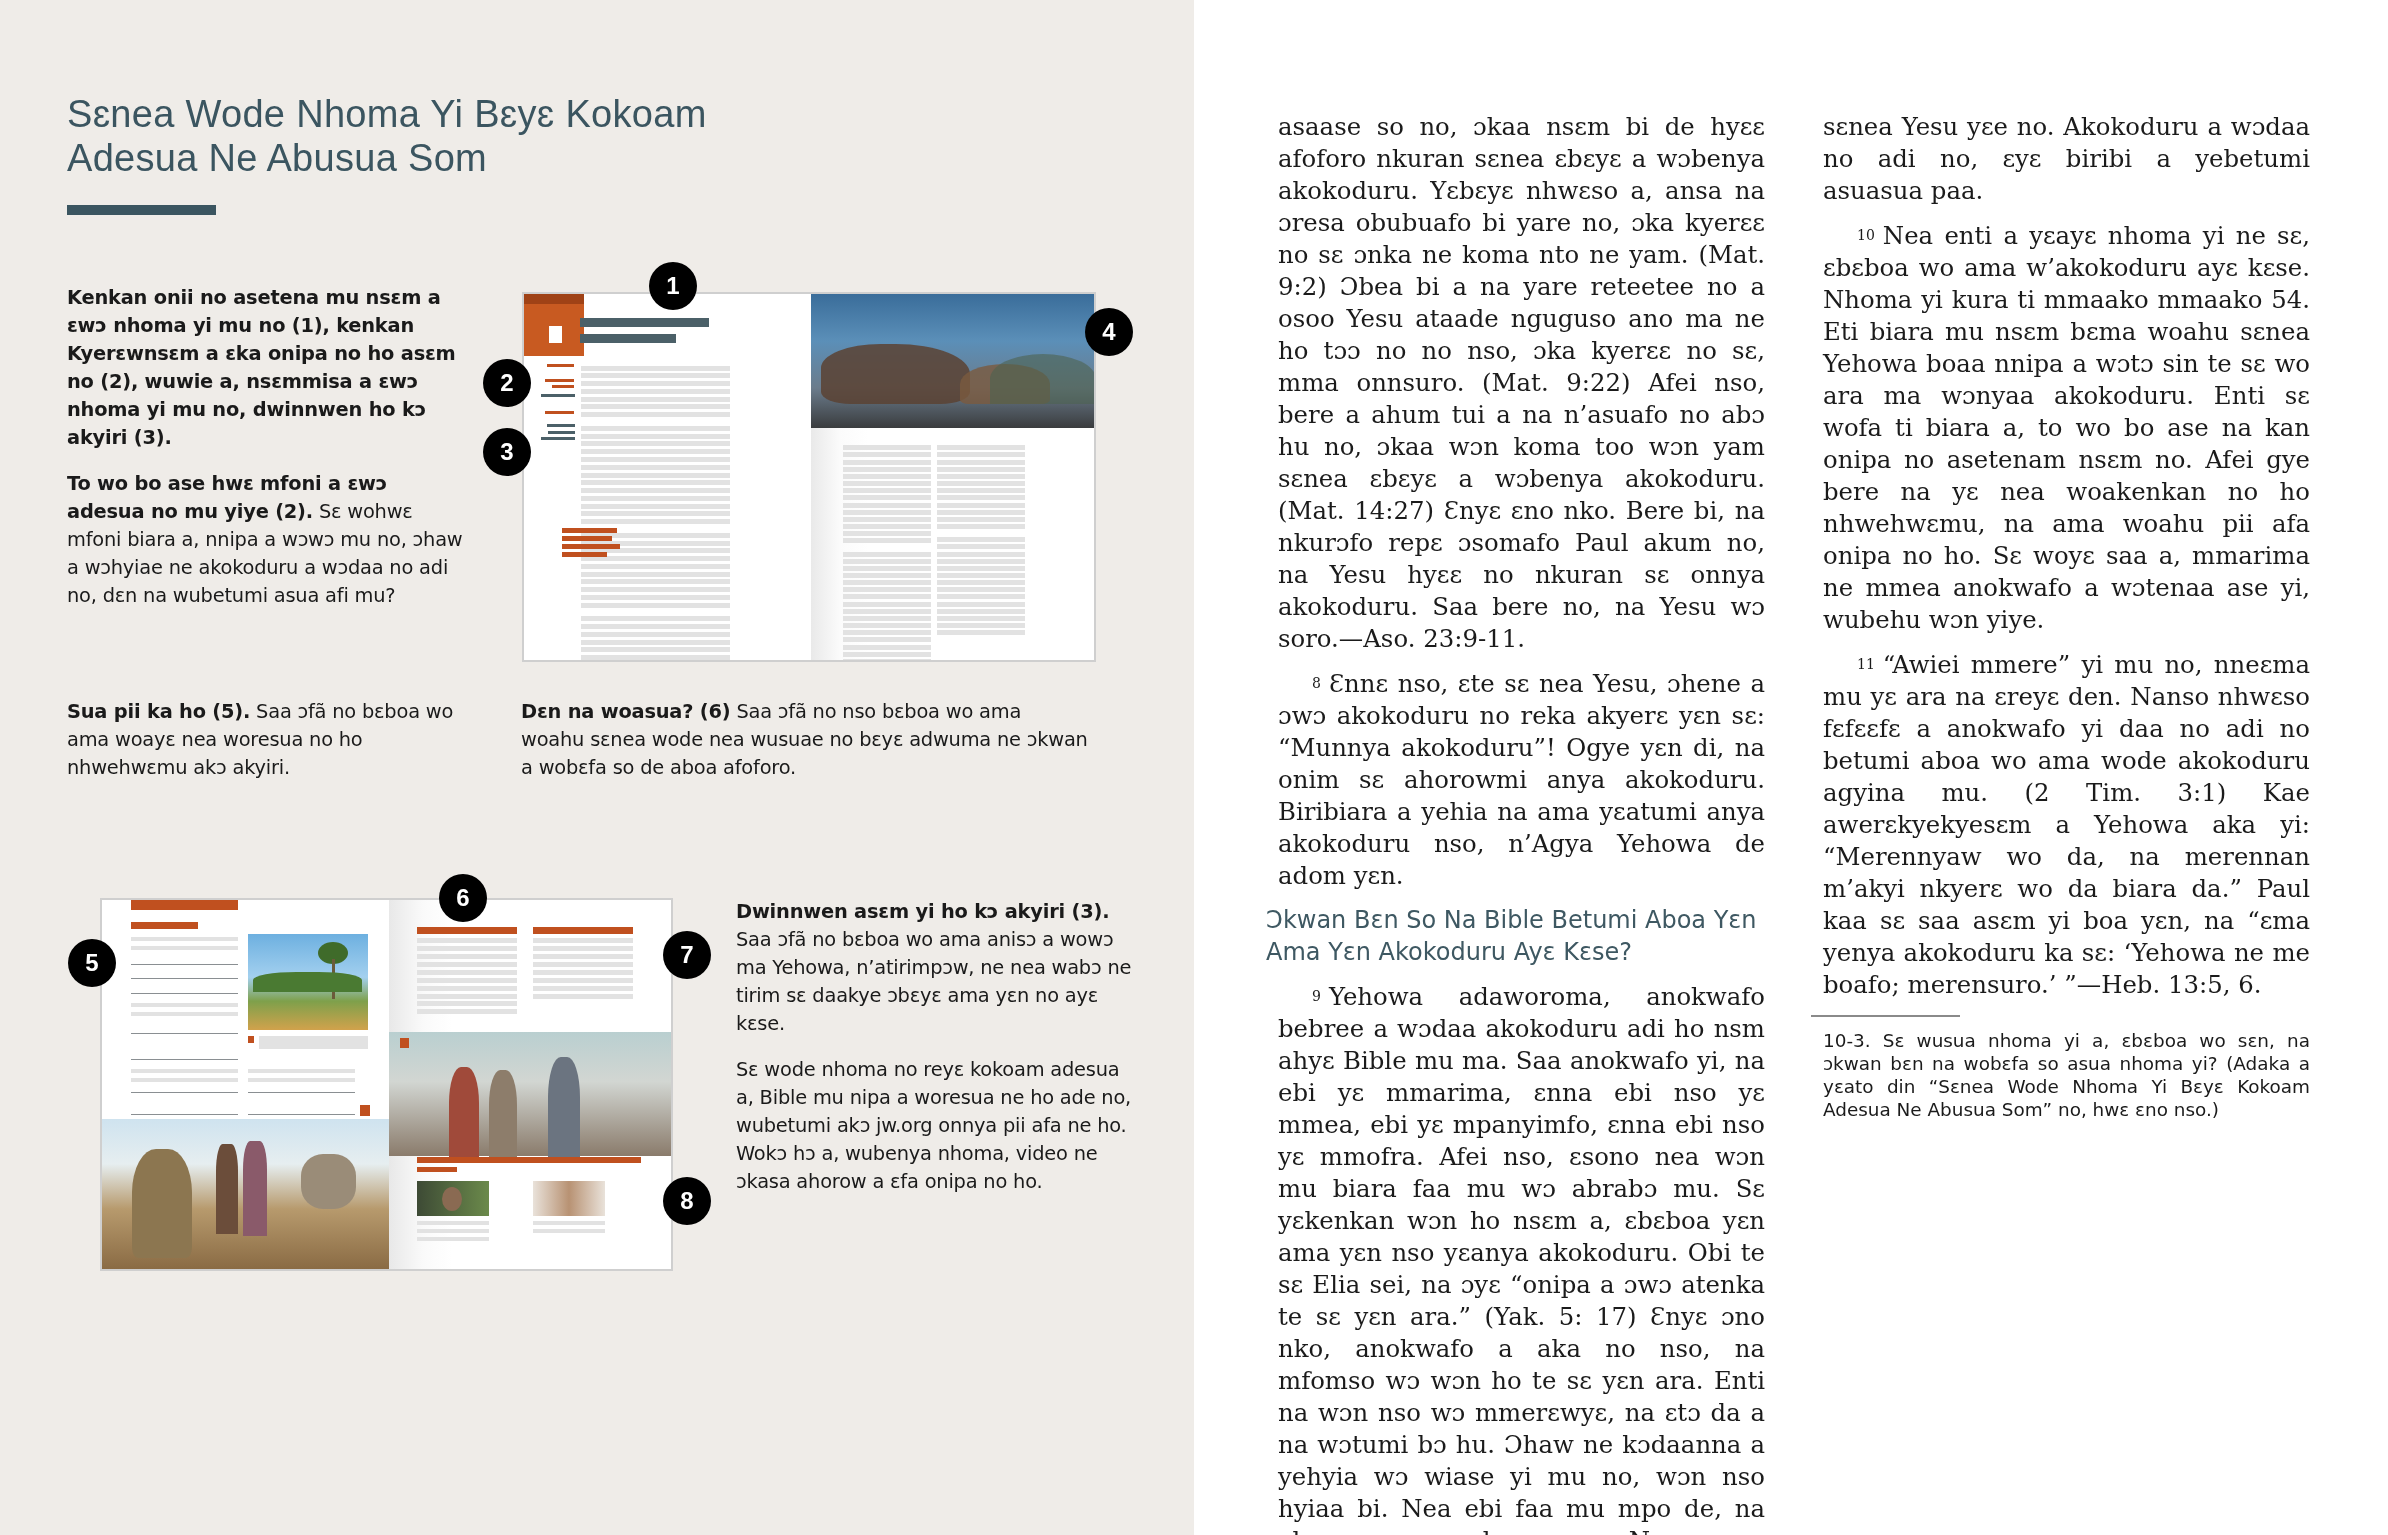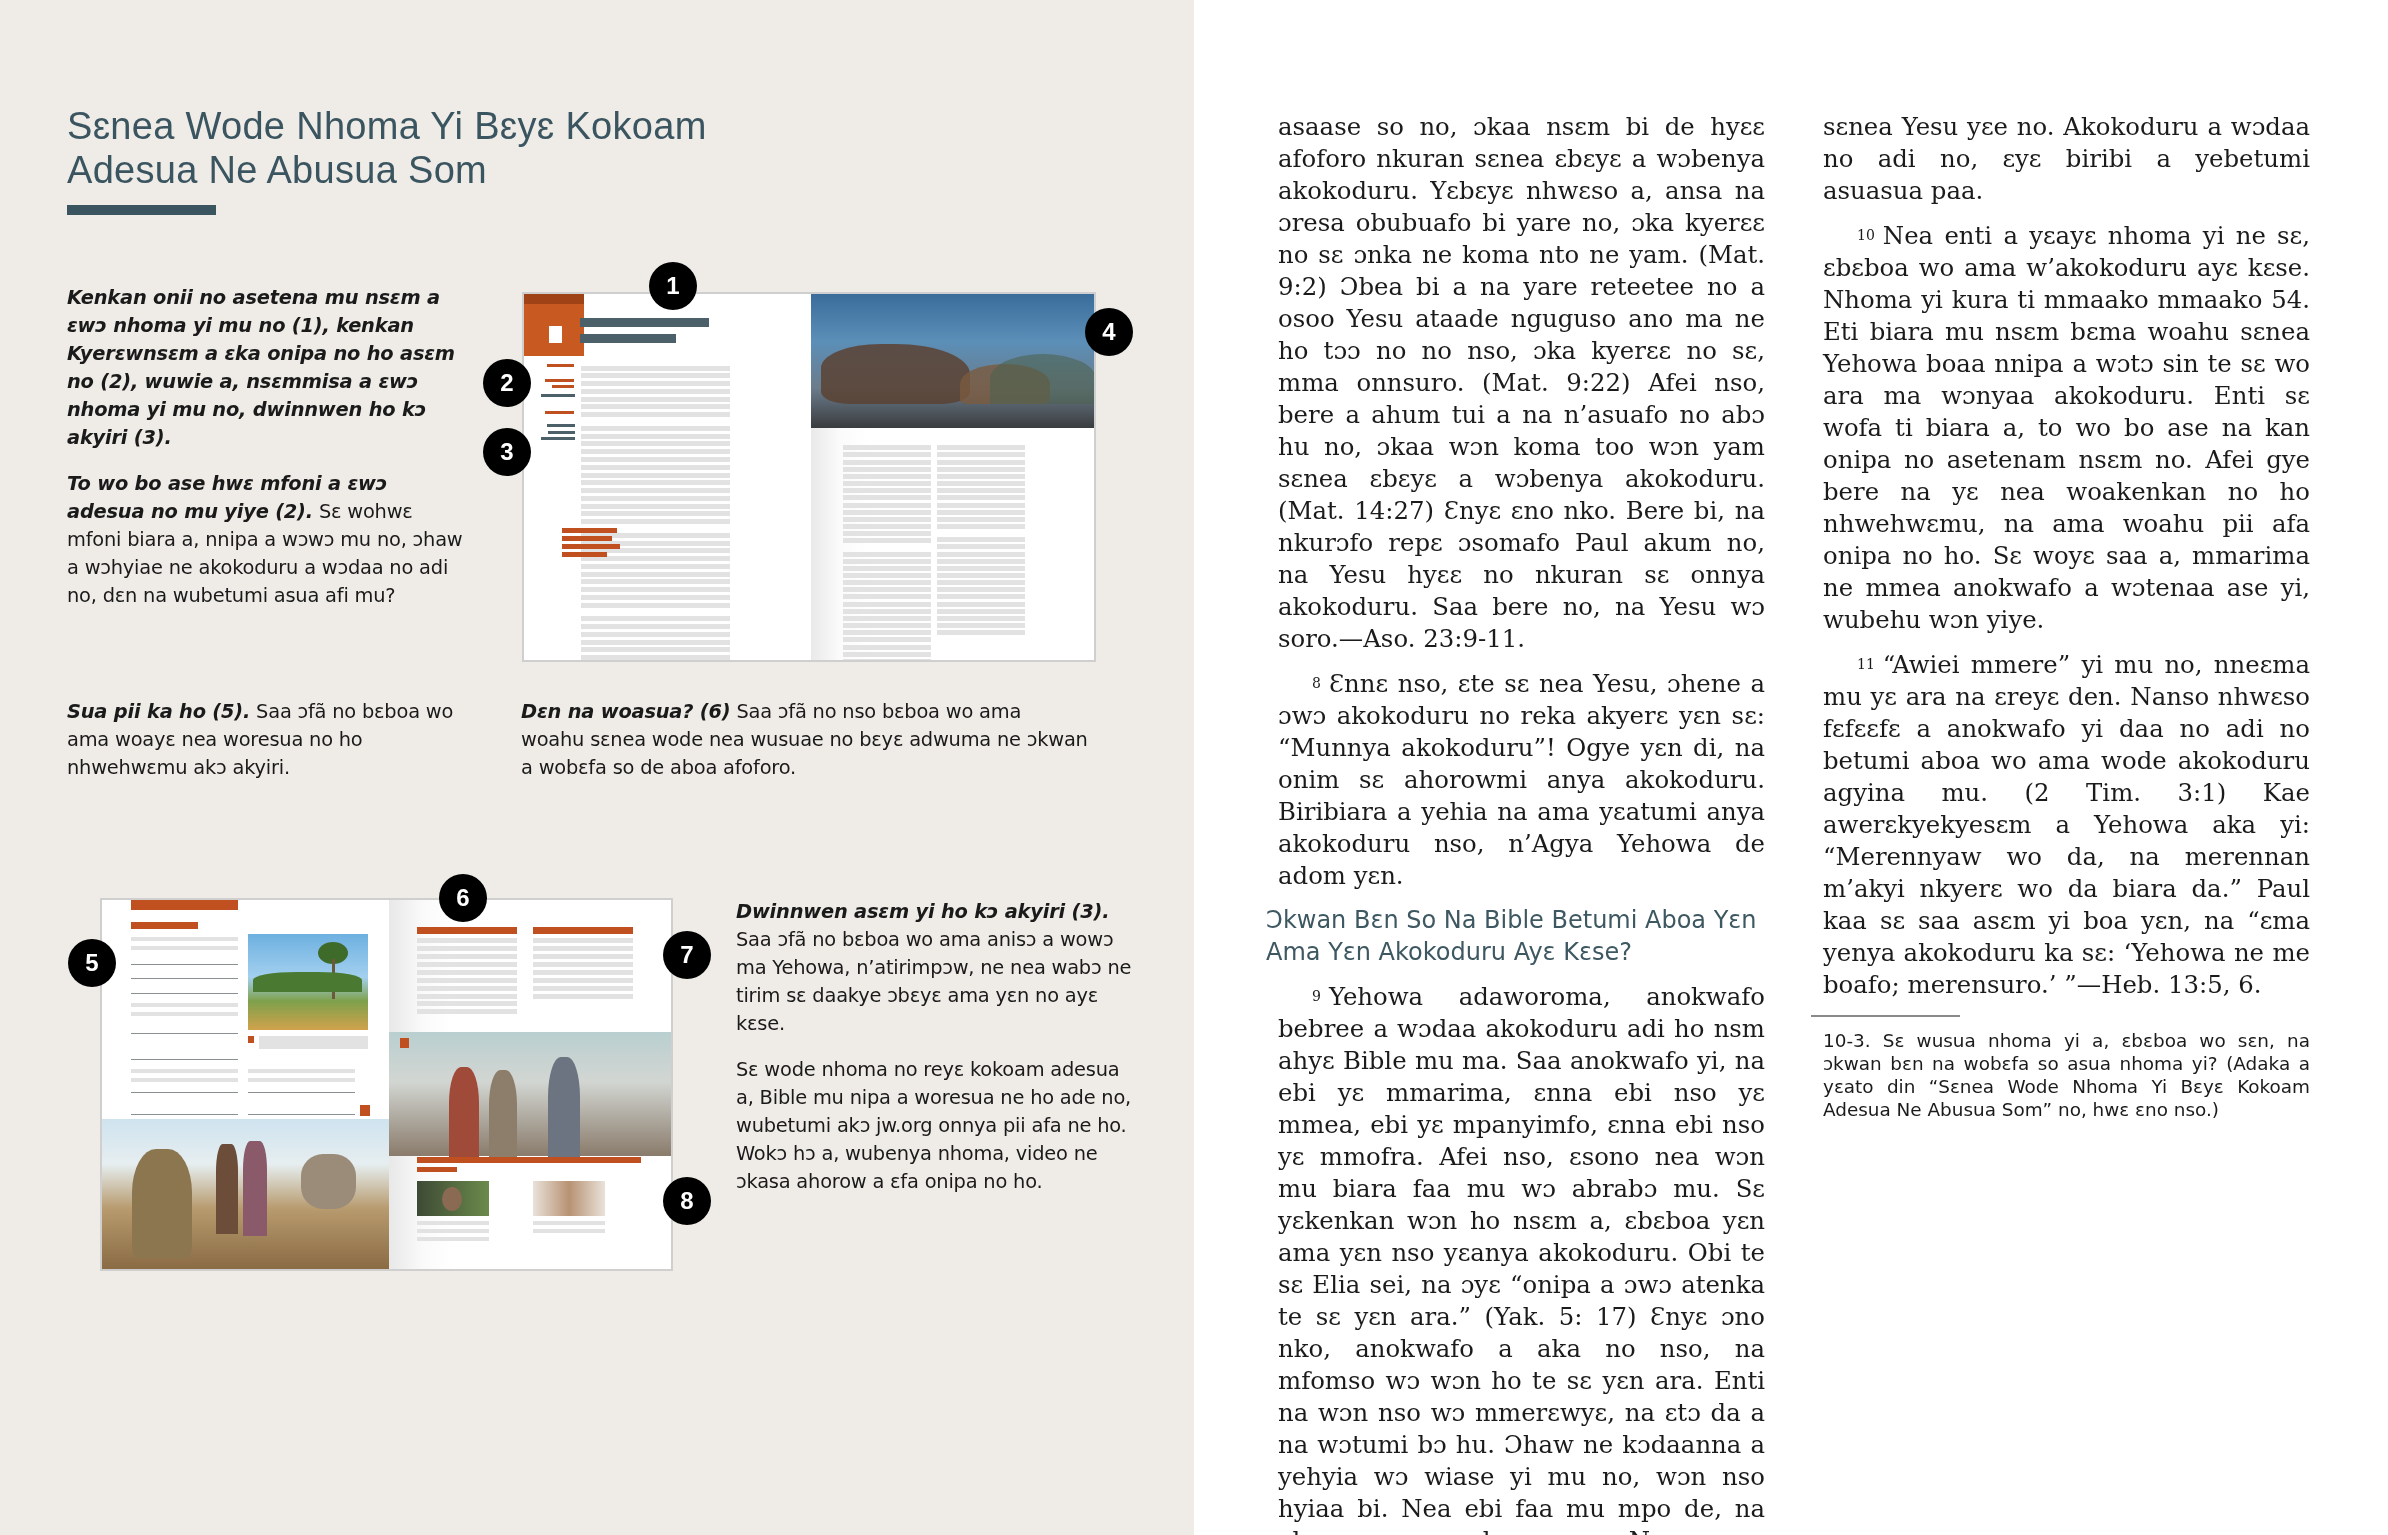--- a/index.html
+++ b/index.html
@@ -1,25 +1,25 @@
 <!DOCTYPE html>
 <html><head>
 <meta charset="utf-8">
 <style>
   html, body { margin:0; padding:0; }
   body { width:2388px; height:1535px; position:relative; overflow:hidden; background:#ffffff; font-family:"DejaVu Sans", sans-serif; }
   .left-panel { position:absolute; left:0; top:0; width:1194px; height:1535px; background:#efece8; }
   .right-panel { position:absolute; left:1194px; top:0; width:1194px; height:1535px; background:#ffffff; }
 
-  .box-title { position:absolute; left:67px; top:104px; margin:0; font-family:"Liberation Sans", sans-serif; font-weight:normal; font-size:38px; line-height:44px; color:#3b5560; letter-spacing:0.3px; }
+  .box-title { position:absolute; left:67px; top:92px; margin:0; font-family:"Liberation Sans", sans-serif; font-weight:normal; font-size:38px; line-height:44px; color:#3b5560; letter-spacing:0.3px; }
   .title-rule { position:absolute; left:67px; top:205px; width:149px; height:10px; background:#3b5560; }
 
   .caption { position:absolute; font-family:"DejaVu Sans", sans-serif; font-size:19.4px; line-height:28px; color:#1a1a1a; letter-spacing:-0.2px; }
   .caption p { margin:0 0 18px 0; }
-  .caption b { font-weight:bold;font-style:italic; }
+  .caption b { font-weight:bold; }
 
   .badge { position:absolute; width:48px; height:48px; border-radius:50%; background:#000; color:#fff; font-family:"Liberation Sans", sans-serif; font-weight:bold; font-size:24px; line-height:48px; text-align:center; z-index:5; }
 
   .spread { position:absolute; background:#fff; border:2px solid #cfcfcf; box-sizing:border-box; overflow:hidden; }
   .gbar { position:absolute; height:7px; background:#e2e2e2; }
   .obar { position:absolute; height:8px; background:#c0501f; }
   .tbar { position:absolute; height:9px; background:#4b6068; }
   .hline { position:absolute; height:2px; background:#8a8f92; }
 
   .col { position:absolute; width:511px; font-family:"DejaVu Serif", serif; font-size:24.4px; line-height:32px; color:#1b1b1b; text-align:justify; }

